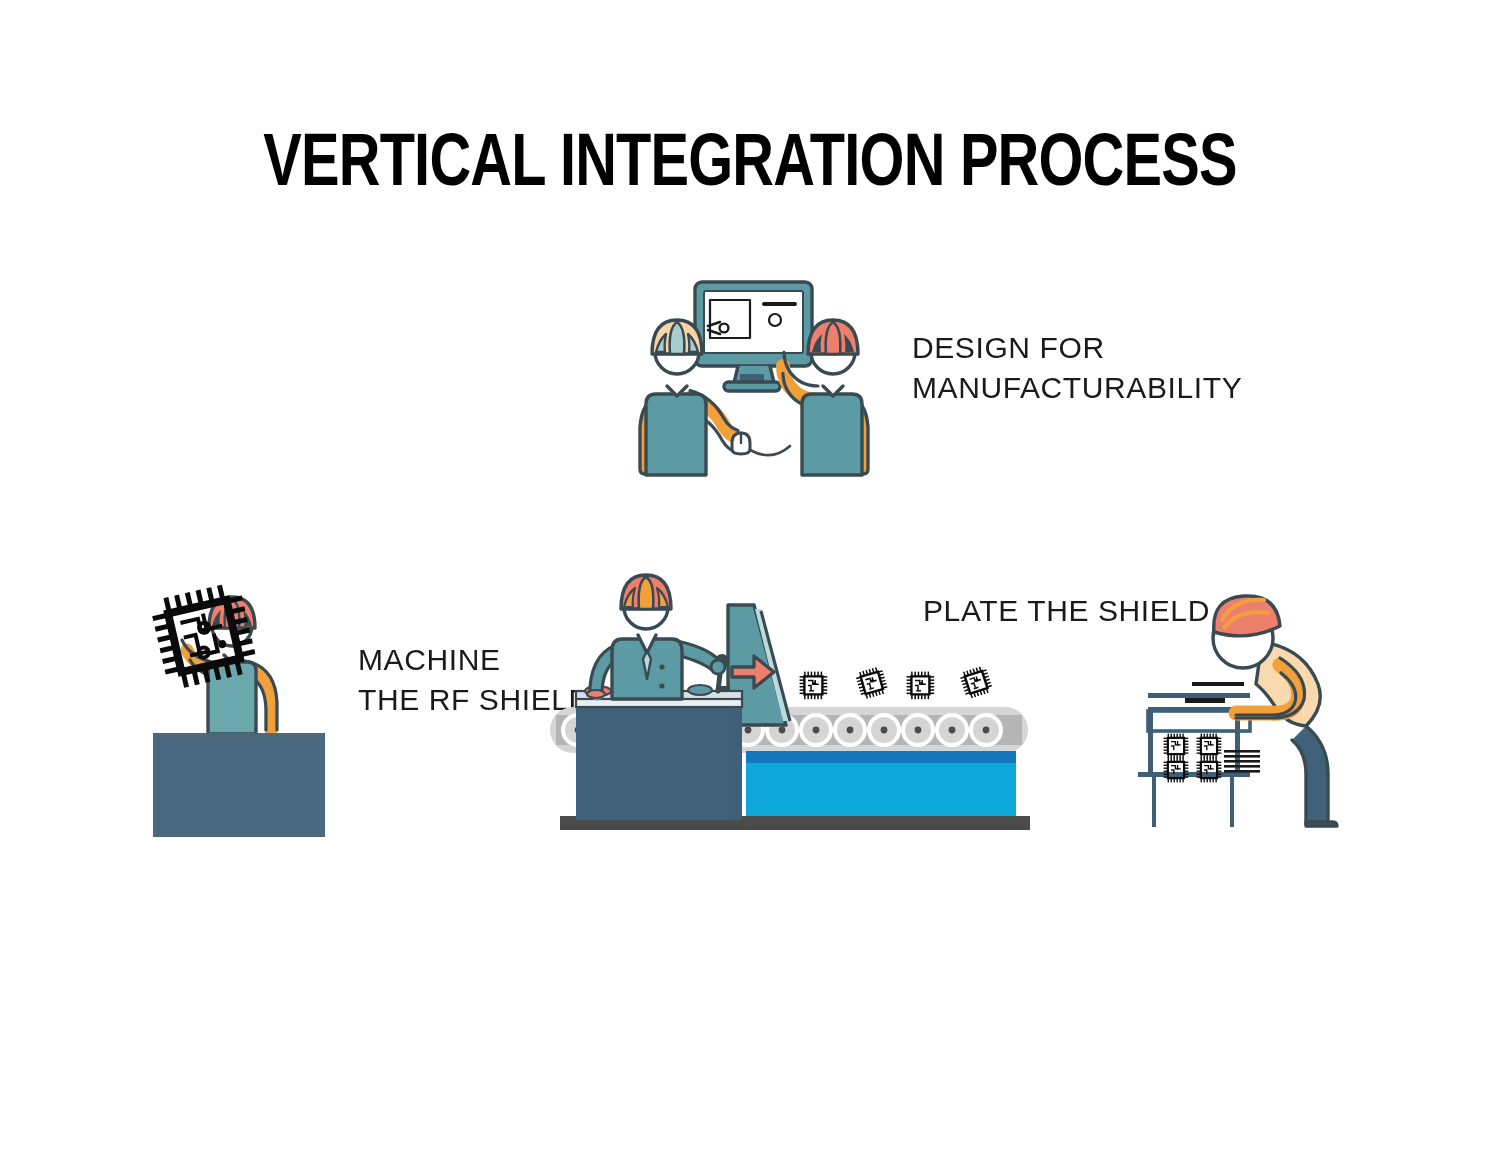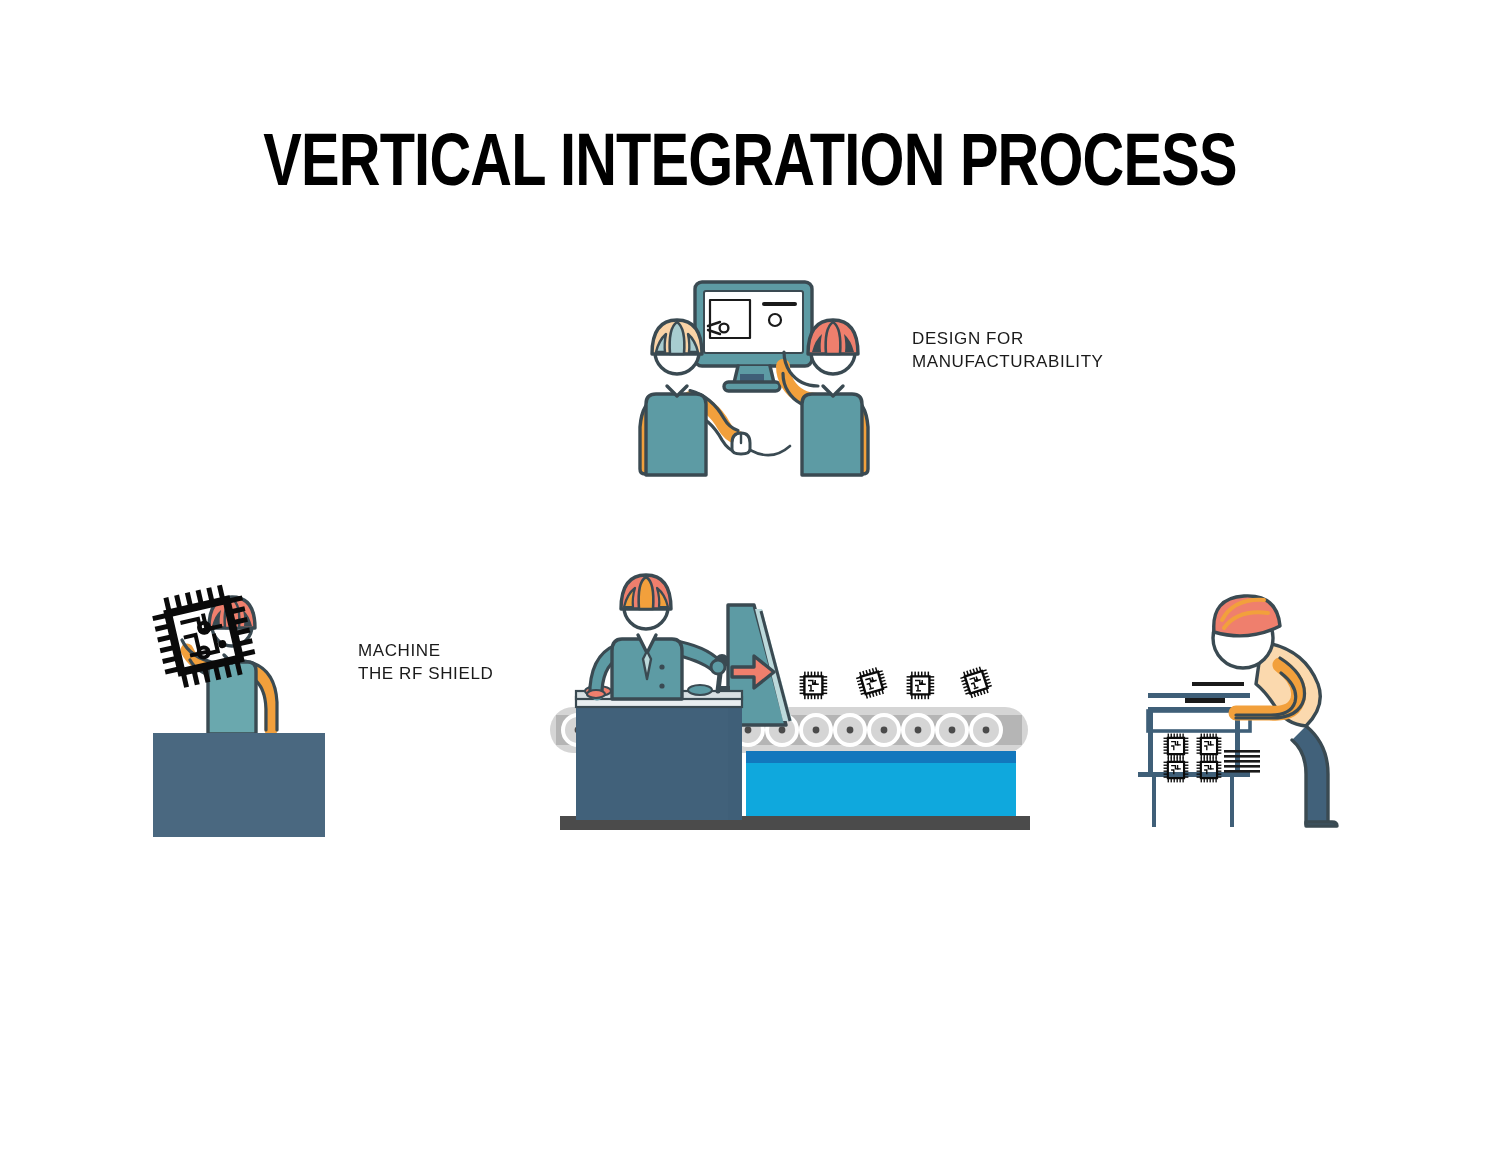--- a/index.html
+++ b/index.html
@@ -22,21 +22,21 @@
     transform:scaleX(0.78);
     transform-origin:50% 50%;
     white-space:nowrap;
     line-height:1.0;
   }
 
   
   .label{
     position:absolute;
     color:#1a1a1a;
-    font-size:17px;
+    font-size:30px;
     font-weight:400;
     letter-spacing:0.6px;
     line-height:1.33;
     white-space:pre-line;
     font-family:"Liberation Sans","DejaVu Sans",sans-serif;
   }
   #label-dfm{left:912px;top:328px;}
   #label-machine{left:338px;top:640px;margin-left:20px;}
   #label-plate{left:923px;top:591px;}
 
@@ -439,20 +439,21 @@
             <path d="M30 32 h16 v12 h12"></path>
               <path d="M30 48 h10 v16"></path>
               <path d="M54 30 v14 h12"></path>
               <path d="M34 66 h16"></path>
           </g>
           <circle cx="52" cy="42" r="5" fill="#0a0a0a"></circle>
         </g>
       </g>
     </svg>
   </div>
+  <div class="label" id="label-plate">PLATE THE SHIELD</div>
 
   <div class="scene" id="scene-inspect">
     <svg width="230" height="250" viewBox="0 0 230 250">
 
       <g>
         <rect x="18" y="113" width="102" height="5" fill="#3f5f78"></rect>
         <rect x="18" y="131" width="102" height="20" fill="#ffffff" stroke="#3f5f78" stroke-width="3.6"></rect>
         <rect x="18" y="127" width="102" height="5" fill="#3f5f78"></rect>
         <rect x="18" y="127" width="5" height="70" fill="#3f5f78"></rect>
         <rect x="105" y="127" width="5" height="70" fill="#3f5f78"></rect>

